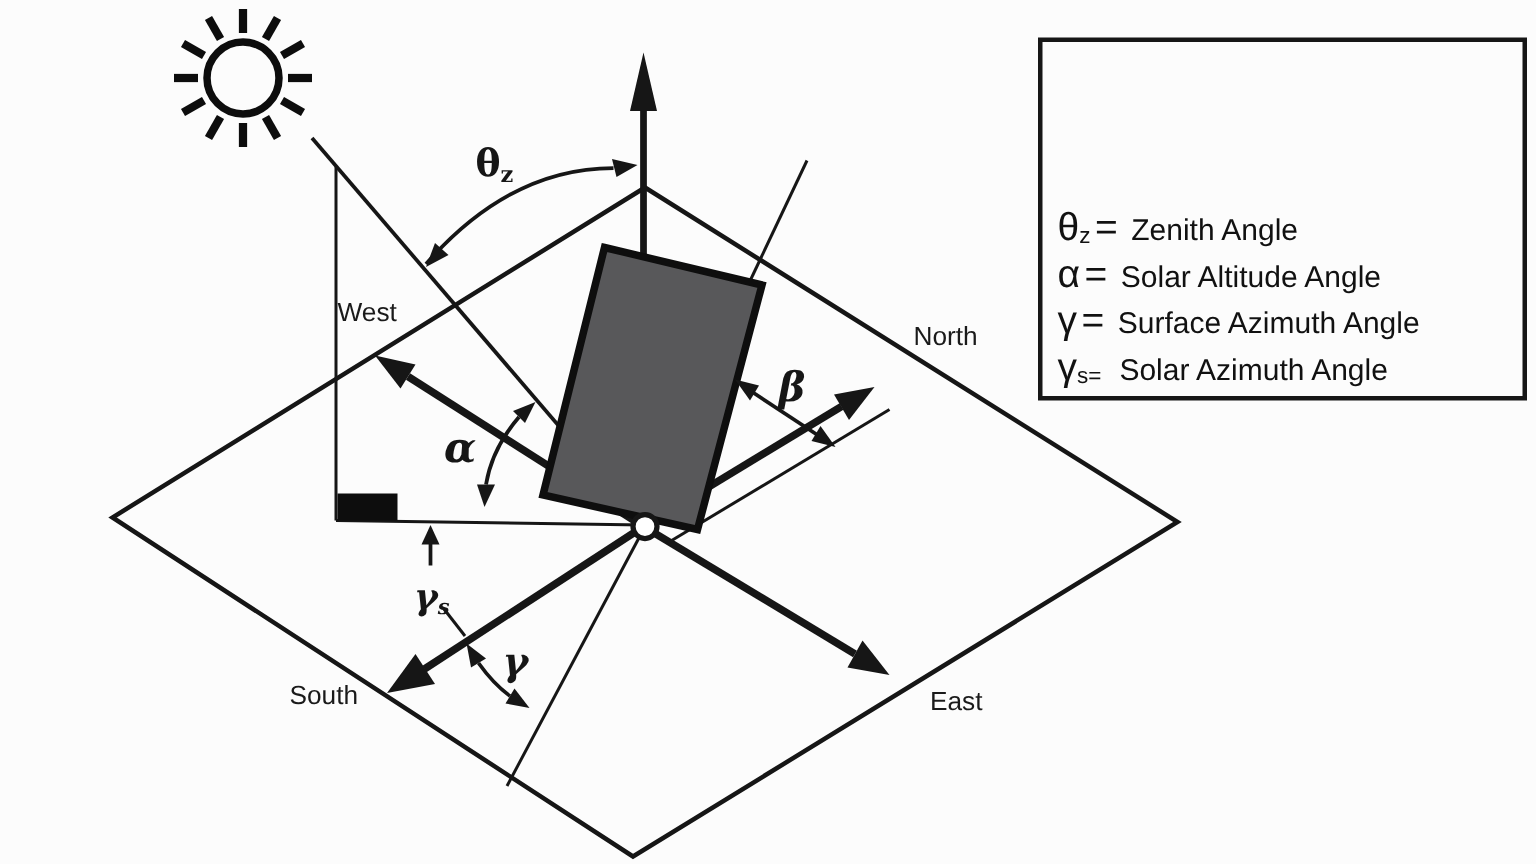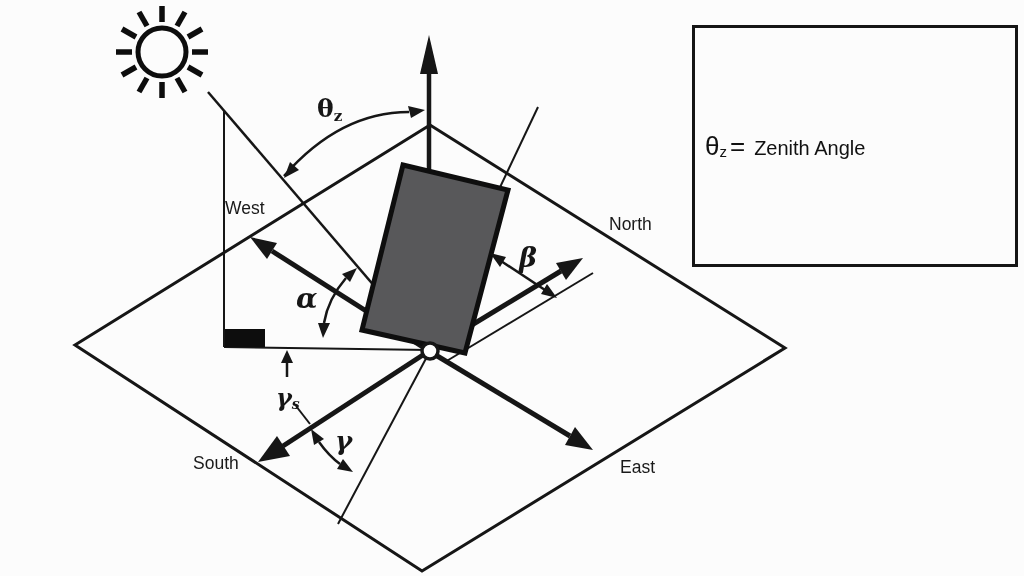--- a/index.html
+++ b/index.html
@@ -6,21 +6,21 @@
   body{
     width:1024px;height:576px;position:relative;overflow:hidden;
     background:#fcfcfc;
     font-family:"Liberation Sans", sans-serif;
     color:#161616;
   }
   #diagram{position:absolute;left:0;top:0;}
   .legend{
     position:absolute;left:692px;top:25px;width:306px;height:228px;
     border:3px solid #161616;background:#fcfcfc;
-    display:flex;flex-direction:column;justify-content:center;
+    display:flex;flex-direction:column;justify-content:flex-end;
     padding:4px 4px 4px 10px;
   }
   .lrow{white-space:nowrap;}
   .lsym{font-size:26px;font-weight:500;color:#111;}
   .lsym sub{font-size:15px;vertical-align:-2px;letter-spacing:0;}
   .leq{margin-left:3px;}
   .ltext{font-size:20px;margin-left:9px;color:#111;}
   text{fill:#161616;}
   .dirlabel{font-size:17.5px;fill:#1a1a1a;}
   .greek{font-family:"DejaVu Serif", serif;font-style:italic;}
@@ -123,13 +123,22 @@
   <text class="greek" x="296" y="308" font-size="28" font-weight="bold">α</text>
   <text class="greek" x="519" y="267" font-size="27" font-weight="bold">β</text>
   <text class="greek" x="335" y="450" font-size="26" font-weight="bold">γ</text>
   <text class="greek" x="276" y="406" font-size="24" font-weight="bold"><tspan>γ</tspan><tspan dy="3" font-size="14">s</tspan></text>
 </svg>
 
 <div class="legend">
   <div class="lrow">
     <span class="lsym"><span>θ</span><sub>z</sub><span class="leq">=</span></span><span class="ltext">Zenith Angle</span>
   </div>
+  <div class="lrow">
+    <span class="lsym"><span>α</span><sub></sub><span class="leq">=</span></span><span class="ltext">Solar Altitude Angle</span>
+  </div>
+  <div class="lrow">
+    <span class="lsym"><span>γ</span><sub></sub><span class="leq">=</span></span><span class="ltext">Surface Azimuth Angle</span>
+  </div>
+  <div class="lrow">
+    <span class="lsym"><span>γ</span><sub>s=</sub><span class="leq"></span></span><span class="ltext">Solar Azimuth Angle</span>
+  </div>
 </div>
 
 </body></html>

